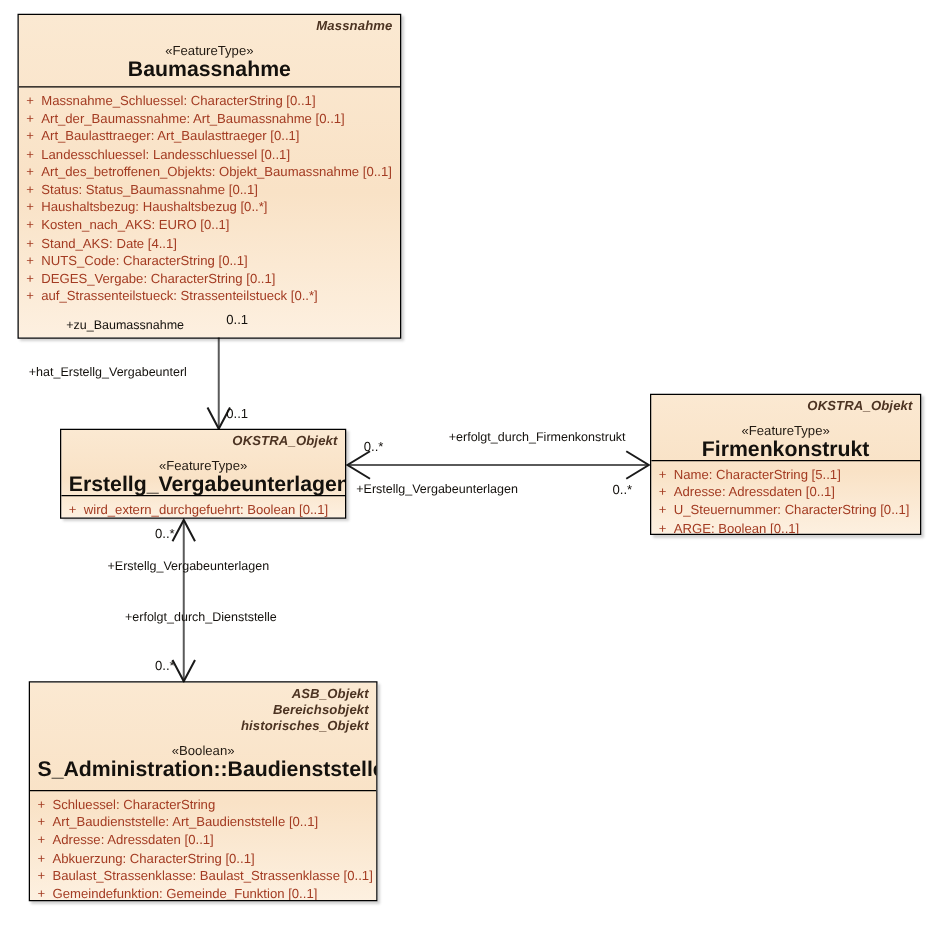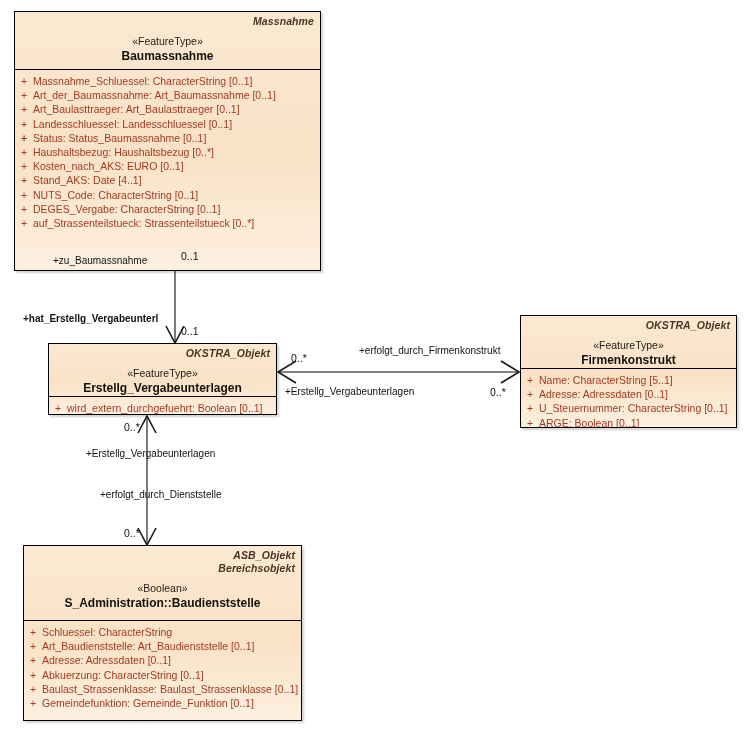--- a/index.html
+++ b/index.html
@@ -49,21 +49,21 @@
   }
   .stereo {
     text-align: center;
     font-size: 10.5px;
     color: #221a12;
     margin-top: 6px;
     line-height: 14px;
   }
   .cname {
     text-align: center;
-    font-size: 12px;
+    font-size: 17px;
     font-weight: bold;
     color: #14110d;
     line-height: 14px;
     margin-top: 1px;
   }
   .uml-attrs {
     padding: 4px 0 5px 0;
   }
   .attr {
     font-size: 10.5px;
@@ -127,21 +127,21 @@
       <span class="tag">Massnahme</span>
     </div>
     <div class="stereo">«FeatureType»</div>
     <div class="cname">Baumassnahme</div>
   </div>
   <div class="uml-attrs">
     <div class="attr"><span class="vis">+</span><span>Massnahme_Schluessel: CharacterString [0..1]</span></div>
     <div class="attr"><span class="vis">+</span><span>Art_der_Baumassnahme: Art_Baumassnahme [0..1]</span></div>
     <div class="attr"><span class="vis">+</span><span>Art_Baulasttraeger: Art_Baulasttraeger [0..1]</span></div>
     <div class="attr"><span class="vis">+</span><span>Landesschluessel: Landesschluessel [0..1]</span></div>
-    <div class="attr"><span class="vis">+</span></div>
+    <div class="attr"><span class="vis">+</span><span>Art_des_betroffenen_Objekts: Objekt_Baumassnahme [0..1]</span></div>
     <div class="attr"><span class="vis">+</span><span>Status: Status_Baumassnahme [0..1]</span></div>
     <div class="attr"><span class="vis">+</span><span>Haushaltsbezug: Haushaltsbezug [0..*]</span></div>
     <div class="attr"><span class="vis">+</span><span>Kosten_nach_AKS: EURO [0..1]</span></div>
     <div class="attr"><span class="vis">+</span><span>Stand_AKS: Date [4..1]</span></div>
     <div class="attr"><span class="vis">+</span><span>NUTS_Code: CharacterString [0..1]</span></div>
     <div class="attr"><span class="vis">+</span><span>DEGES_Vergabe: CharacterString [0..1]</span></div>
     <div class="attr"><span class="vis">+</span><span>auf_Strassenteilstueck: Strassenteilstueck [0..*]</span></div>
 
   </div>
 </div>
@@ -169,41 +169,42 @@
   </div>
   <div class="uml-attrs">
     <div class="attr"><span class="vis">+</span><span>Name: CharacterString [5..1]</span></div>
     <div class="attr"><span class="vis">+</span><span>Adresse: Adressdaten [0..1]</span></div>
     <div class="attr"><span class="vis">+</span><span>U_Steuernummer: CharacterString [0..1]</span></div>
     <div class="attr"><span class="vis">+</span><span>ARGE: Boolean [0..1]</span></div>
   </div>
 </div>
 
 <div class="uml-class" style="left:23px; top:545px; width:279px; height:176px;">
-  <div class="uml-head" style="height:75px;">
+  <div class="uml-head" style="height:87px;">
     <div class="tag-list">
       <span class="tag">ASB_Objekt</span>
       <span class="tag">Bereichsobjekt</span>
+      <span class="tag">historisches_Objekt</span>
     </div>
     <div class="stereo">«Boolean»</div>
     <div class="cname">S_Administration::Baudienststelle</div>
   </div>
   <div class="uml-attrs">
     <div class="attr"><span class="vis">+</span><span>Schluessel: CharacterString</span></div>
     <div class="attr"><span class="vis">+</span><span>Art_Baudienststelle: Art_Baudienststelle [0..1]</span></div>
     <div class="attr"><span class="vis">+</span><span>Adresse: Adressdaten [0..1]</span></div>
     <div class="attr"><span class="vis">+</span><span>Abkuerzung: CharacterString [0..1]</span></div>
     <div class="attr"><span class="vis">+</span><span>Baulast_Strassenklasse: Baulast_Strassenklasse [0..1]</span></div>
     <div class="attr"><span class="vis">+</span><span>Gemeindefunktion: Gemeinde_Funktion [0..1]</span></div>
   </div>
 </div>
 
 <div class="lbl" style="left:53px; top:255px;">+zu_Baumassnahme</div>
 <div class="mult" style="left:181px; top:250px;">0..1</div>
-<div class="lbl" style="left:23px; top:313px;font-weight:bold;">+hat_Erstellg_Vergabeunterl</div>
+<div class="lbl" style="left:23px; top:293px;">+hat_Erstellg_Vergabeunterl</div>
 <div class="mult" style="left:181px; top:325px;">0..1</div>
 
 <div class="lbl" style="left:359px; top:345px;text-align:right;">+erfolgt_durch_Firmenkonstrukt</div>
 <div class="mult" style="left:291px; top:352px;">0..*</div>
 <div class="lbl" style="left:285px; top:386px;">+Erstellg_Vergabeunterlagen</div>
 <div class="mult" style="left:490px; top:386px;">0..*</div>
 
 <div class="mult" style="left:124px; top:421px;">0..*</div>
 <div class="lbl" style="left:86px; top:448px;">+Erstellg_Vergabeunterlagen</div>
 <div class="lbl" style="left:100px; top:489px;">+erfolgt_durch_Dienststelle</div>

